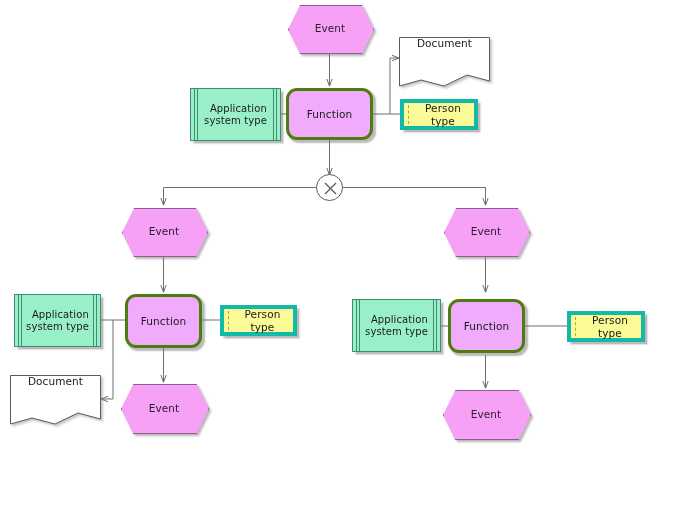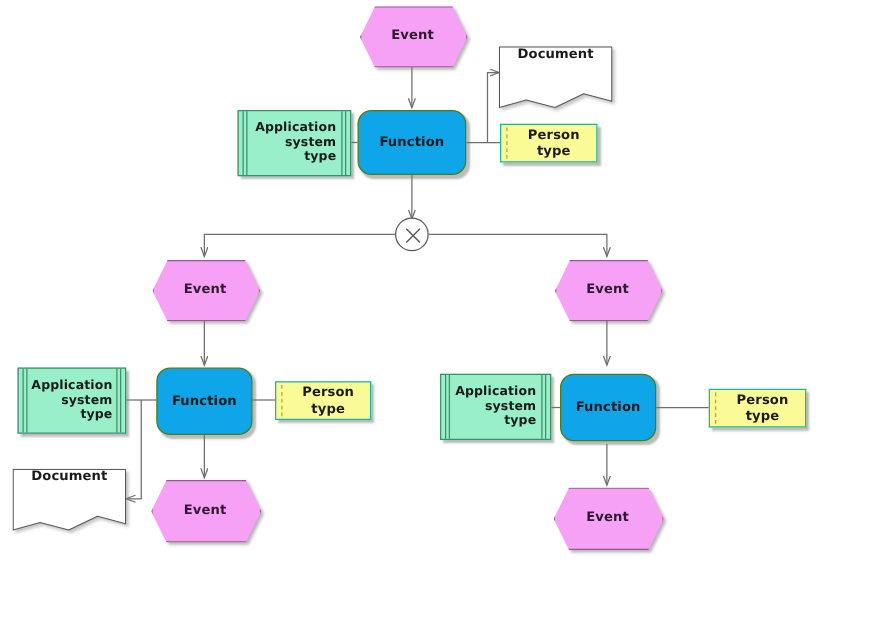--- a/index.html
+++ b/index.html
@@ -21,21 +21,20 @@
     position: absolute;
     left: 0;
     top: 0;
     width: 700px;
     height: 515px;
     pointer-events: none;
   }
   .node {
     position: absolute;
     box-sizing: border-box;
-    font-weight: bold;
   }
   .node-label {
     position: absolute;
     left: 0;
     top: 0;
     width: 100%;
     height: 100%;
     display: flex;
     align-items: center;
     justify-content: center;
@@ -58,22 +57,22 @@
     width: 100%;
     height: 100%;
     background: #f6a0f6;
     border: 1px solid #8e5f8e;
     clip-path: polygon(14% 0%, 86% 0%, 100% 50%, 86% 100%, 14% 100%, 0% 50%);
   }
   .event .node-label { color: #2b1b2b; }
 
   
   .function {
-    background: #0ea5e9;
-    border: 1px solid #4d7c0f;
+    background: #f0abfc;
+    border: 3px solid #4d7c0f;
     border-radius: 11px;
     box-shadow: 2.5px 2.5px 1.6px rgba(120,120,120,0.5);
     padding-left: 39px;
   }
 
   
   .appsys {
     background: #99f0c8;
     border: 1px solid #3f8f6e;
     box-shadow: 2.5px 2.5px 1.6px rgba(120,120,120,0.5);
@@ -92,21 +91,21 @@
   .appsys .node-label {
     padding: 0 11px;
     box-sizing: border-box;
     font-size: 10px;
     text-align: right;
   }
 
   
   .person {
     background: #fafa96;
-    border: 1px solid #14b8a6;
+    border: 4px solid #14b8a6;
     box-shadow: 2.5px 2.5px 1.6px rgba(120,120,120,0.5);
   }
   .person .rail {
     position: absolute;
     left: 4px;
     top: 2px;
     bottom: 2px;
     width: 0;
     border-left: 1px dashed #b3a53a;
   }

